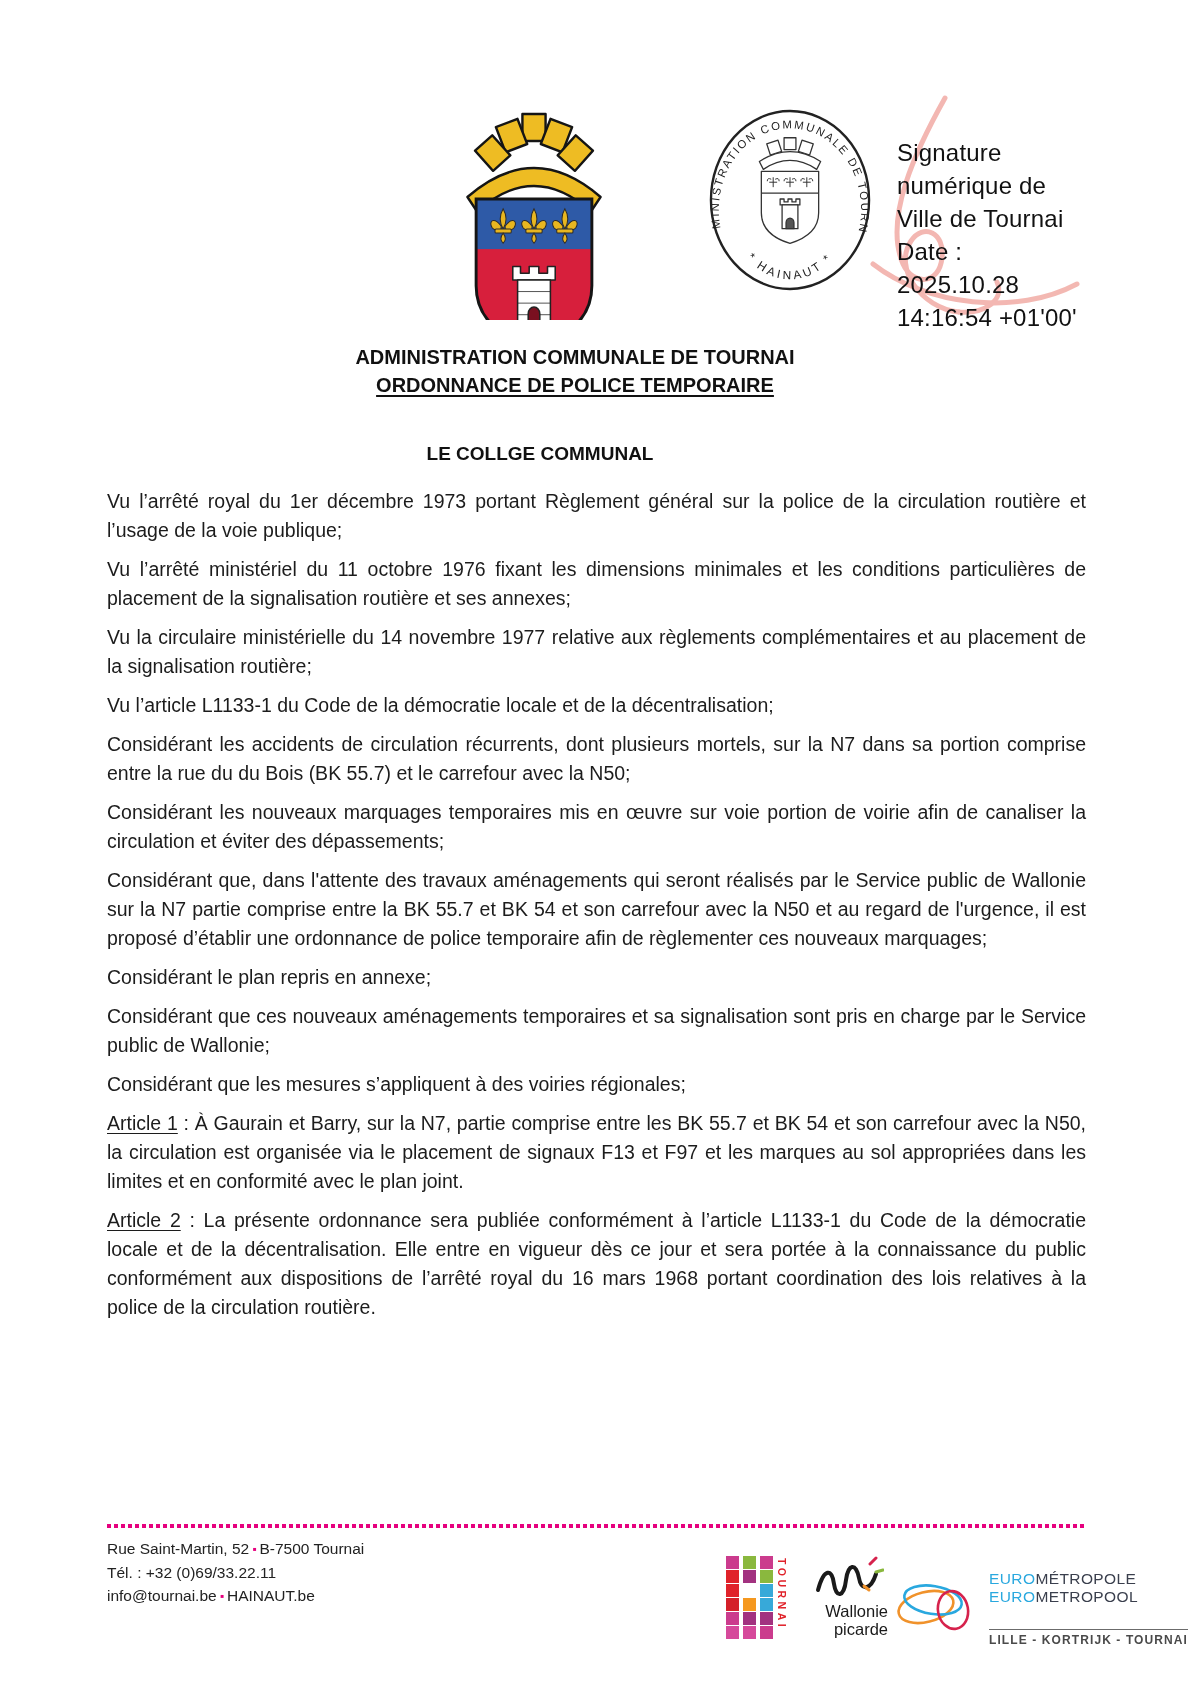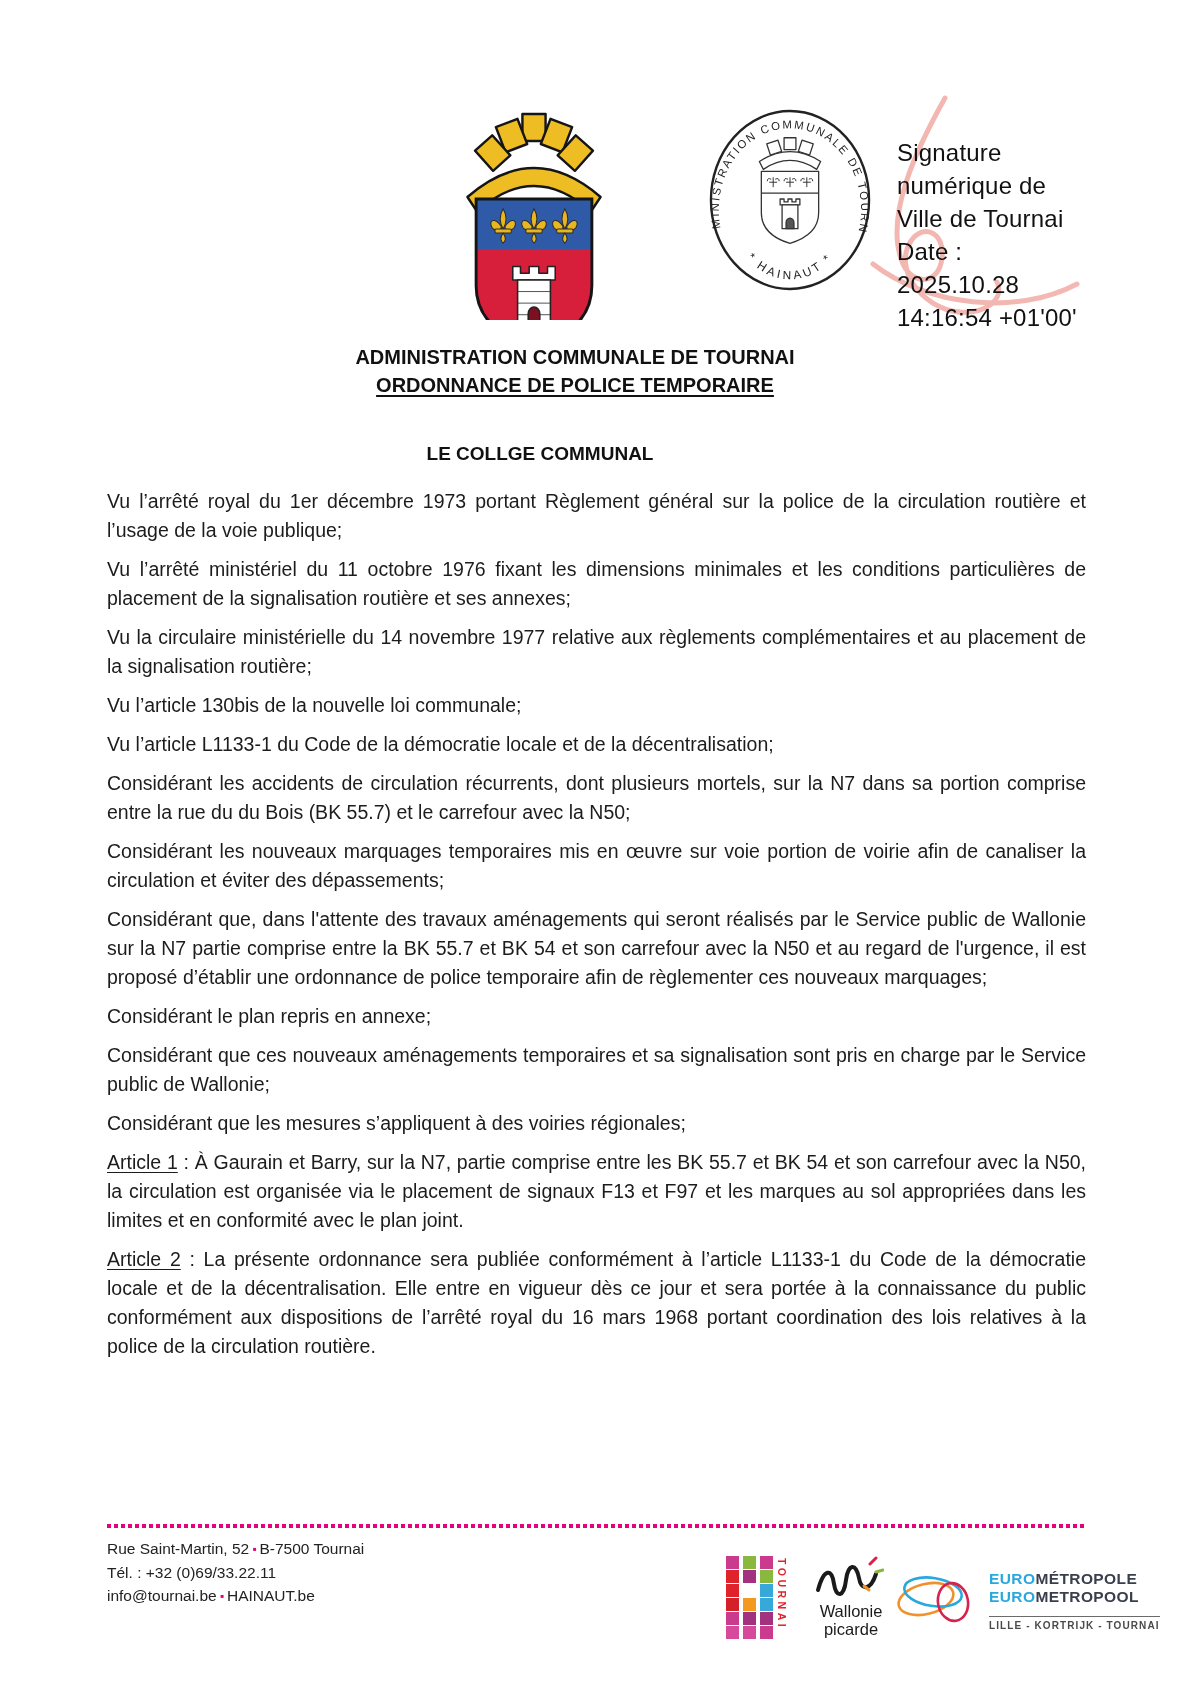--- a/index.html
+++ b/index.html
@@ -34,27 +34,27 @@
   
   .dotline{position:absolute;left:107px;top:1524px;width:979px;height:4px;
     background-image:repeating-linear-gradient(90deg,#e6007e 0 4px,transparent 4px 7px);}
   .addr{position:absolute;left:107px;top:1537px;font-size:15.5px;line-height:23px;color:#222;}
   .pink-bullet{color:#e6007e;font-size:12px;vertical-align:1px;padding:0 3px;}
   .tournai-logo{position:absolute;left:726px;top:1556px;width:66px;height:84px;}
   .tournai-vtext{position:absolute;left:50px;top:2px;height:82px;
     writing-mode:vertical-rl;font-size:10.5px;font-weight:bold;letter-spacing:3.5px;
     color:#e0222a;}
   .wapi-logo{position:absolute;left:808px;top:1556px;width:80px;text-align:center;}
-  .wapi-text{font-size:16.5px;line-height:18px;color:#1a1a1a;margin-top:-2px;text-align:center;padding-left:6px;}
+  .wapi-text{font-size:16.5px;line-height:18px;color:#1a1a1a;margin-top:-2px;text-align:right;padding-left:6px;}
   .euro-logo{position:absolute;left:893px;top:1564px;display:flex;align-items:center;gap:10px;}
   .euro-txt{padding-top:6px;}
-  .euro-l{font-size:15.5px;font-weight:bold;line-height:18px;letter-spacing:.4px;color:#3a3f4d;}
+  .euro-l{font-size:15.5px;font-weight:normal;line-height:18px;letter-spacing:.4px;color:#3a3f4d;}
   .euro-l .b{color:#29a8df;}
-  .euro-cities{margin-top:10px;padding-top:3px;border-top:1.5px solid #6b6b6b;
-    font-size:10px;letter-spacing:1.1px;color:#4a4a4a;font-weight:bold;}
+  .euro-cities{margin-top:23px;padding-top:3px;border-top:1.5px solid #6b6b6b;
+    font-size:12px;letter-spacing:1.1px;color:#4a4a4a;font-weight:bold;}
 </style>
 </head>
 <body>
 
 <div class="page">
 
   <div class="coa">
     <svg width="164" height="218" viewBox="0 0 170 225">
       <defs>
         <clipPath id="shieldClip">
@@ -155,21 +155,20 @@
   <div class="title-block">
     <div>ADMINISTRATION COMMUNALE DE TOURNAI</div>
     <div class="u">ORDONNANCE DE POLICE TEMPORAIRE</div>
   </div>
   <div class="college">LE COLLGE COMMUNAL</div>
 
   <div class="body-text">
     <p>Vu l’arrêté royal du 1er décembre 1973 portant Règlement général sur la police de la circulation routière et l’usage de la voie publique;</p>
     <p>Vu l’arrêté ministériel du 11 octobre 1976 fixant les dimensions minimales et les conditions particulières de placement de la signalisation routière et ses annexes;</p>
     <p>Vu la circulaire ministérielle du 14 novembre 1977 relative aux règlements complémentaires et au placement de la signalisation routière;</p>
-    <p>Vu l’article 130bis de la nouvelle loi communale;</p>
     <p>Vu l’article L1133-1 du Code de la démocratie locale et de la décentralisation;</p>
     <p>Considérant les accidents de circulation récurrents, dont plusieurs mortels, sur la N7 dans sa portion comprise entre la rue du du Bois (BK 55.7) et le carrefour avec la N50;</p>
     <p>Considérant les nouveaux marquages temporaires mis en œuvre sur voie portion de voirie afin de canaliser la circulation et éviter des dépassements;</p>
     <p>Considérant que, dans l'attente des travaux aménagements qui seront réalisés par le Service public de Wallonie sur la N7 partie comprise entre la BK 55.7 et BK 54 et son carrefour avec la N50 et au regard de l'urgence, il est proposé d’établir une ordonnance de police temporaire afin de règlementer ces nouveaux marquages;</p>
     <p>Considérant le plan repris en annexe;</p>
     <p>Considérant que ces nouveaux aménagements temporaires et sa signalisation sont pris en charge par le Service public de Wallonie;</p>
     <p>Considérant que les mesures s’appliquent à des voiries régionales;</p>
 
 
     <p><span class="article-label">Article 1</span><span> : À Gaurain et Barry, sur la N7, partie comprise entre les BK 55.7 et BK 54 et son carrefour avec la N50, la circulation est organisée via le placement de signaux F13 et F97 et les marques au sol appropriées dans les limites et en conformité avec le plan joint.</span></p>

